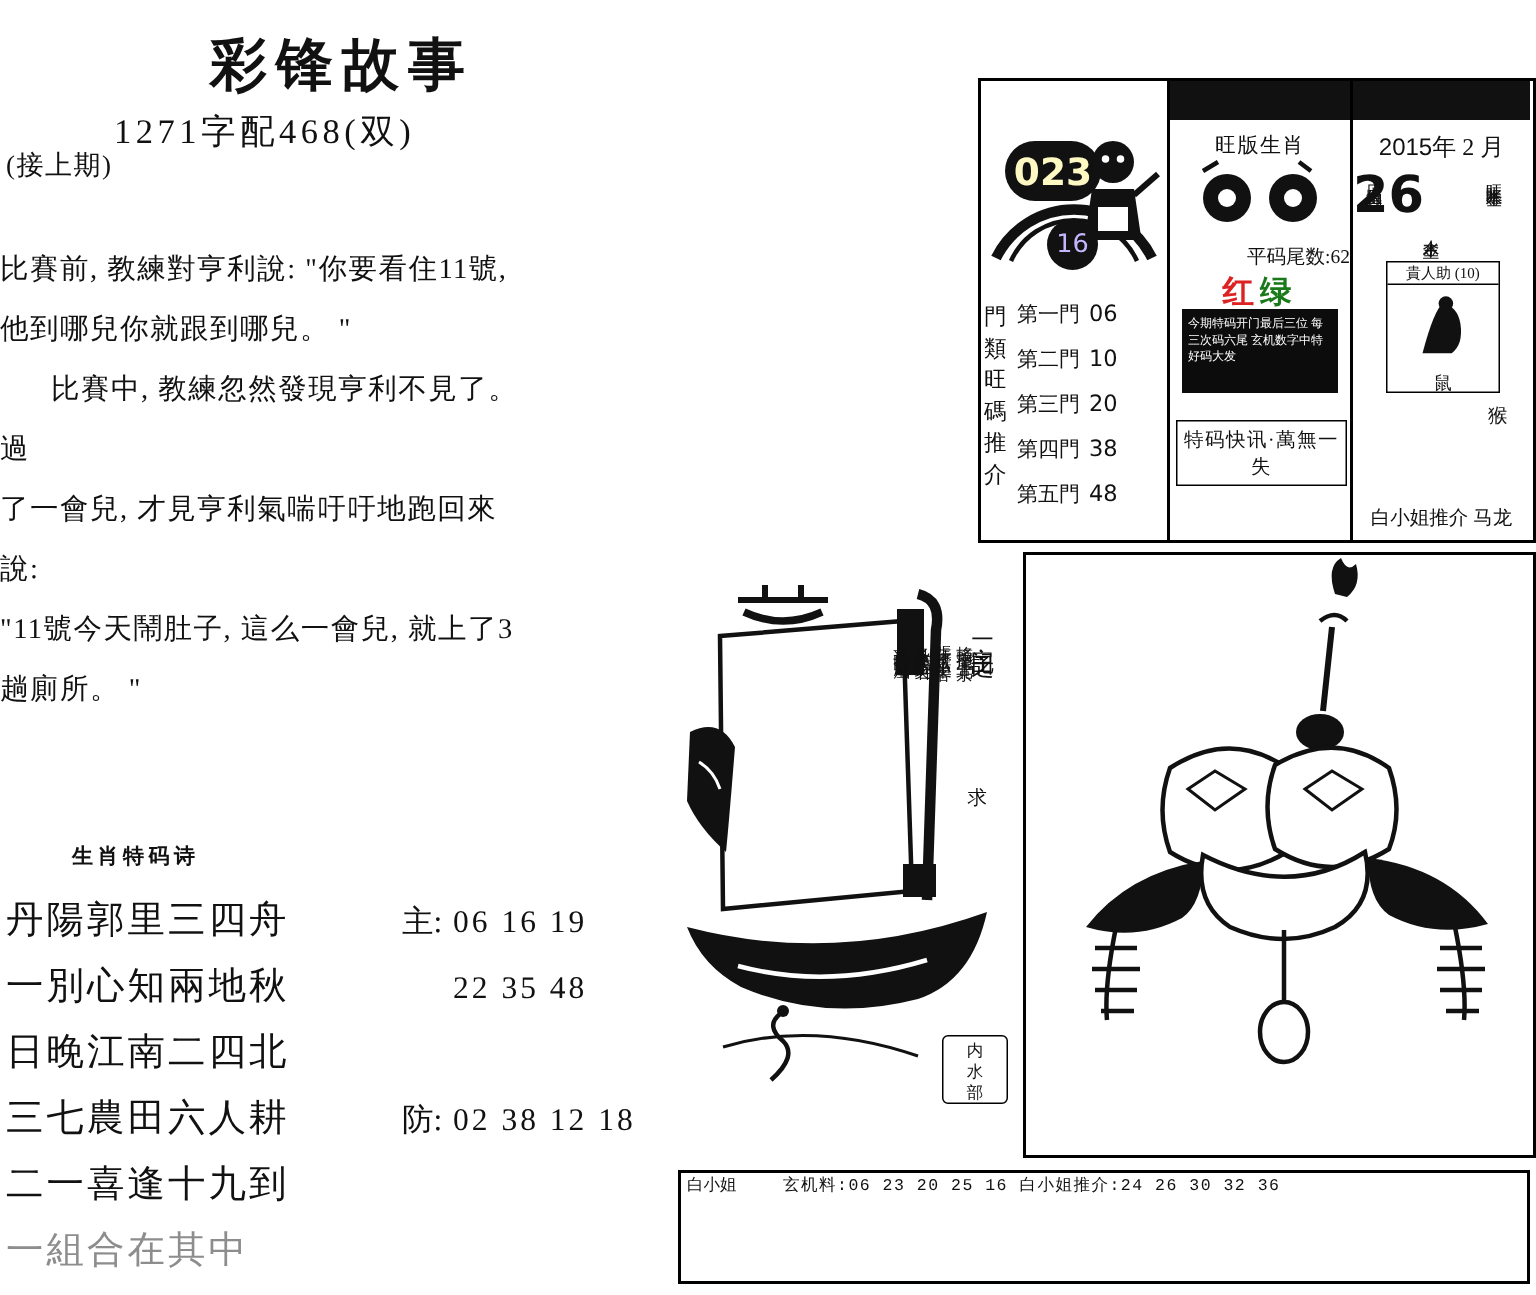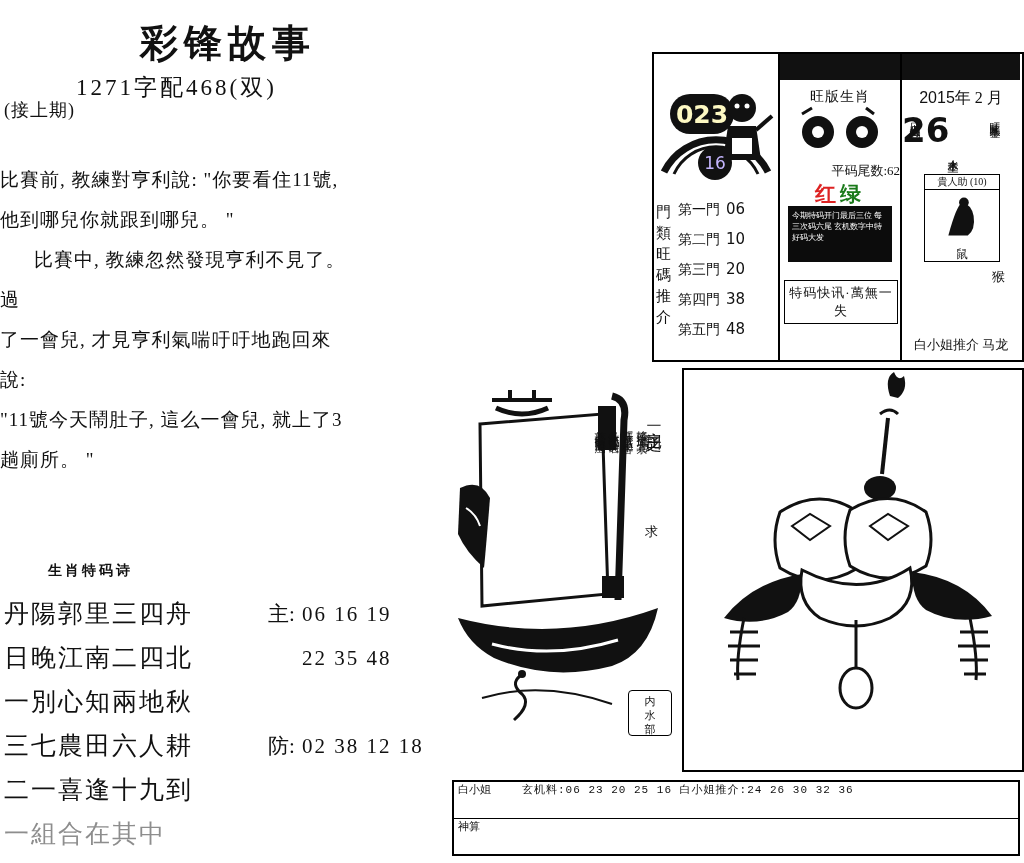--- a/index.html
+++ b/index.html
@@ -185,22 +185,22 @@
     <p>他到哪兒你就跟到哪兒。 "</p>
     <p class="indent">比賽中, 教練忽然發現亨利不見了。過</p>
     <p>了一會兒, 才見亨利氣喘吁吁地跑回來說:</p>
     <p>"11號今天鬧肚子, 這么一會兒, 就上了3</p>
     <p>趟廁所。 "</p>
   </div>
 
   <div class="poem-title">生肖特码诗</div>
   <div class="poem">
     <div>丹陽郭里三四舟</div>
+    <div>一別心知兩地秋</div>
     <div>日晚江南二四北</div>
-    <div>一別心知兩地秋</div>
     <div>三七農田六人耕</div>
     <div>二一喜逢十九到</div>
     <div class="faded">一組合在其中</div>
     <div class="faded">已功滿酬二千</div>
   </div>
 
   <div class="nums">
     <div><span class="lbl">主:</span><span class="val">06 16 19</span></div>
     <div><span class="lbl"></span><span class="val">22 35 48</span></div>
     <div style="height:44px"></div>
@@ -349,19 +349,15 @@
 
   </div>
 
   <div class="bugnote">内<br>水<br>部</div>
 
   <div class="bottom-table">
     <div class="bt-row">
       <div class="bt-label">白小姐</div>
       <div class="bt-val">玄机料:06 23 20 25 16 白小姐推介:24 26 30 32 36</div>
     </div>
-    <div class="bt-row">
-      <div class="bt-label">神算</div>
-      <div class="bt-val"></div>
-    </div>
   </div>
 
 </div>
 
 </body></html>

